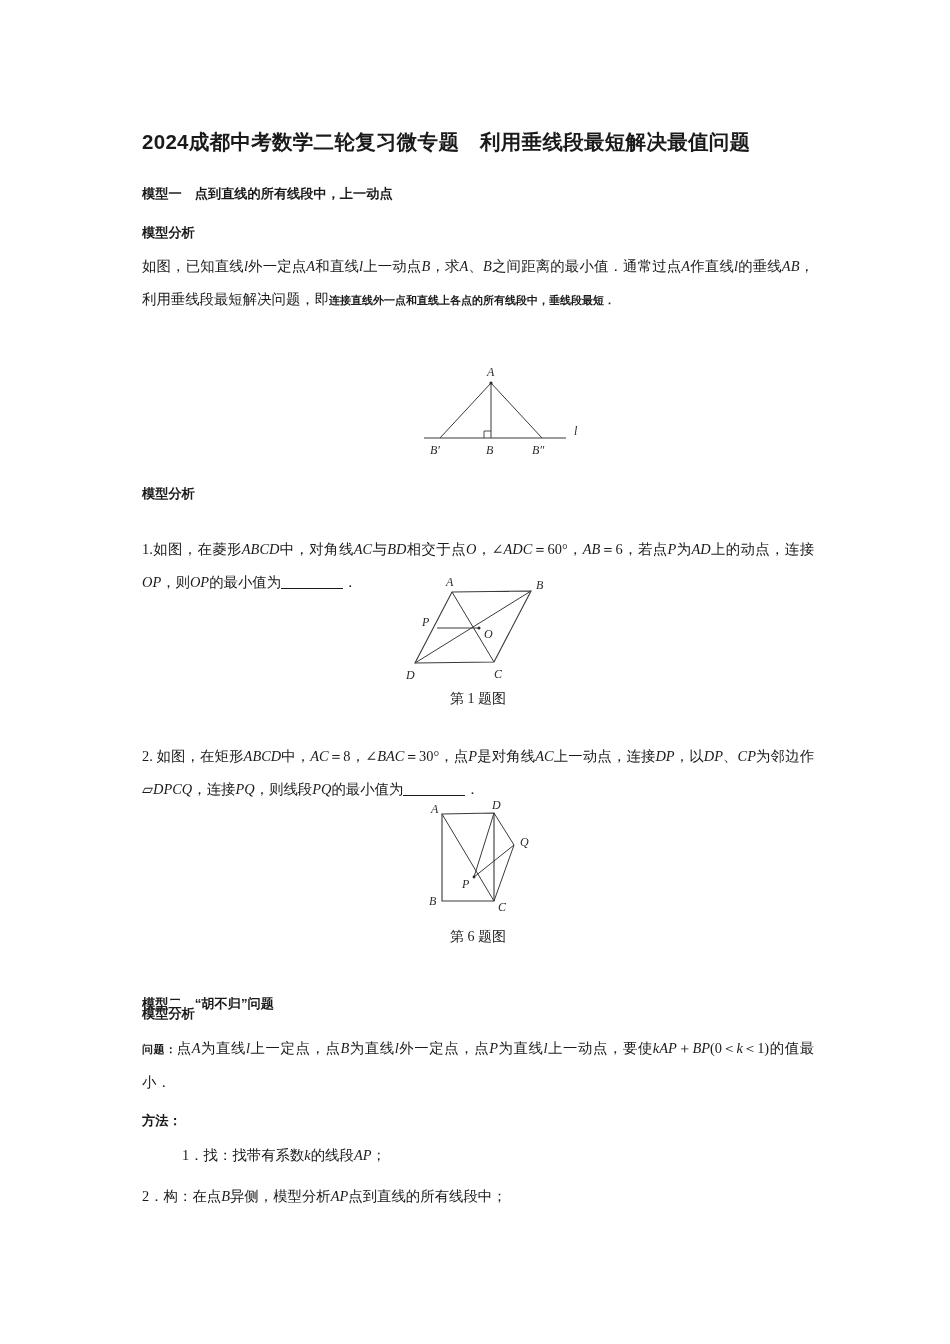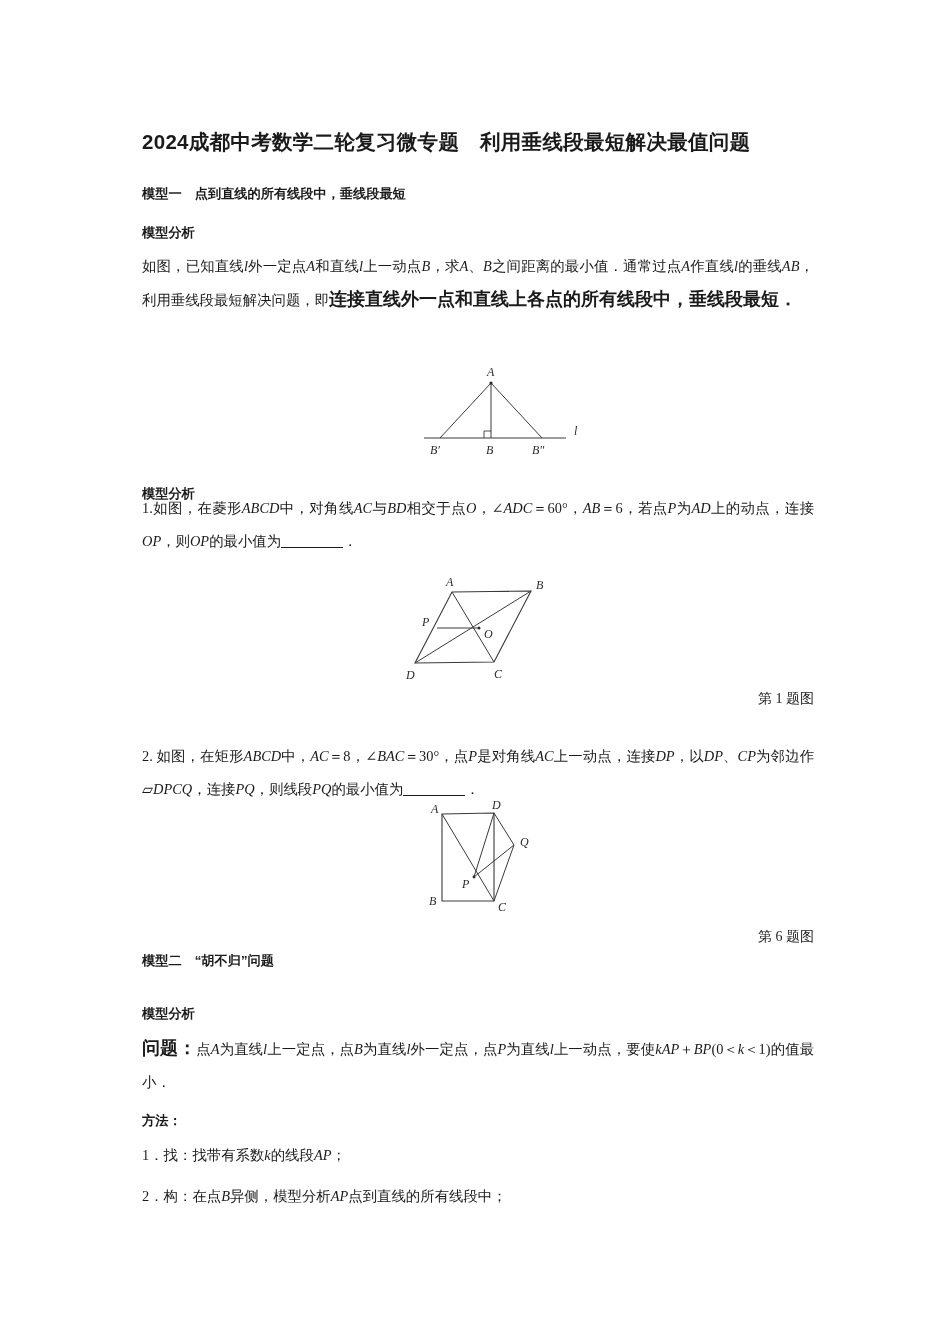--- a/index.html
+++ b/index.html
@@ -68,35 +68,35 @@
     text-align: justify;
     text-justify: inter-ideograph;
   }
   .para .it {
     font-style: italic;
   }
   .para .bd {
     font-family: "Liberation Sans", "DejaVu Sans", sans-serif;
     font-weight: bold;
     font-style: normal;
-    font-size: 18px;
+    font-size: 11px;
   }
   .blank {
     display: inline-block;
     border-bottom: 1px solid #1a1a1a;
     width: 62px;
     height: 13px;
     vertical-align: -2px;
   }
 
   .fig-caption {
     position: absolute;
     left: 0;
     width: 672px;
-    text-align: right;
+    text-align: center;
     font-size: 14px;
   }
 
   .figure {
     position: absolute;
   }
   .figure svg text {
     font-family: "Liberation Serif", "DejaVu Serif", serif;
     font-style: italic;
     fill: #2b2b2b;
@@ -114,21 +114,21 @@
   }
 </style>
 </head>
 <body>
 
 <div class="page">
   <div class="content">
 
     <h1 class="doc-title">2024成都中考数学二轮复习微专题　利用垂线段最短解决最值问题</h1>
 
-    <div class="sec-head" style="top:185px;">模型一　点到直线的所有线段中，垂线段最短</div>
+    <div class="sec-head" style="top:185px;">模型一　点到直线的所有线段中，上一动点</div>
 
     <div class="sub-head" style="top:224px;">模型分析</div>
 
     <div class="para" style="top:250px;">
       <span>如图，已知直线</span><span class="it">l</span><span>外一定点</span><span class="it">A</span><span>和直线</span><span class="it">l</span><span>上一动点</span><span class="it">B</span><span>，求</span><span class="it">A</span><span>、</span><span class="it">B</span><span>之间距离的最小值．通常过点</span><span class="it">A</span><span>作直线</span><span class="it">l</span><span>的垂线</span><span class="it">AB</span><span>，利用垂线段最短解决问题，即</span><span class="bd">连接直线外一点和直线上各点的所有线段中，垂线段最短．</span>
     </div>
 
     <div class="figure" style="left:276px; top:356px;">
       <svg width="190" height="106" viewBox="0 0 190 106">
 
@@ -145,21 +145,21 @@
         <text x="69" y="20" font-size="12">A</text>
         <text x="12" y="98" font-size="12">B′</text>
         <text x="68" y="98" font-size="12">B</text>
         <text x="114" y="98" font-size="12">B″</text>
         <text x="156" y="79" font-size="12">l</text>
       </svg>
     </div>
 
     <div class="sub-head" style="top:485px;">模型分析</div>
 
-    <div class="para" style="top:492px;">
+    <div class="para" style="top:533px;">
       <span>1.</span><span>如图，在菱形</span><span class="it">ABCD</span><span>中，对角线</span><span class="it">AC</span><span>与</span><span class="it">BD</span><span>相交于点</span><span class="it">O</span><span>，∠</span><span class="it">ADC</span><span>＝60°，</span><span class="it">AB</span><span>＝6，若点</span><span class="it">P</span><span>为</span><span class="it">AD</span><span>上的动点，连接</span><span class="it">OP</span><span>，则</span><span class="it">OP</span><span>的最小值为</span><span class="blank"></span><span>．</span>
     </div>
 
     <div class="figure" style="left:256px; top:576px;">
       <svg width="200" height="112" viewBox="0 0 200 112">
 
         <polygon points="54,16 133,15 96,86 17,87" stroke-width="1.1"></polygon>
 
         <line x1="54" y1="16" x2="96" y2="86" stroke-width="1"></line>
 
@@ -201,31 +201,31 @@
         <text x="80" y="9" font-size="12">D</text>
         <text x="17" y="105" font-size="12">B</text>
         <text x="86" y="111" font-size="12">C</text>
         <text x="50" y="88" font-size="12">P</text>
         <text x="108" y="46" font-size="12">Q</text>
       </svg>
     </div>
 
     <div class="fig-caption" style="top:928px;">第 6 题图</div>
 
-    <div class="sec-head" style="top:952px;">模型二　“胡不归”问题</div>
+    <div class="sec-head" style="top:995px;">模型二　“胡不归”问题</div>
 
     <div class="sub-head" style="top:1005px;">模型分析</div>
 
     <div class="para" style="top:1032px;">
       <span class="bd">问题：</span><span>点</span><span class="it">A</span><span>为直线</span><span class="it">l</span><span>上一定点，点</span><span class="it">B</span><span>为直线</span><span class="it">l</span><span>外一定点，点</span><span class="it">P</span><span>为直线</span><span class="it">l</span><span>上一动点，要使</span><span class="it">kAP</span><span>＋</span><span class="it">BP</span><span>(0＜</span><span class="it">k</span><span>＜1)的值最小．</span>
     </div>
 
     <div class="sub-head" style="top:1112px;">方法：</div>
 
-    <div class="para" style="top:1139px;">
+    <div class="para" style="top:1139px;margin-left:40px;">
       <span>1．</span><span>找：找带有系数</span><span class="it">k</span><span>的线段</span><span class="it">AP</span><span>；</span>
     </div>
 
     <div class="para" style="top:1180px;">
       <span>2．</span><span>构：在点</span><span class="it">B</span><span>异侧，模型分析</span><span class="it">AP</span><span>点到直线的所有线段中；</span>
     </div>
 
   </div>
 </div>
 

